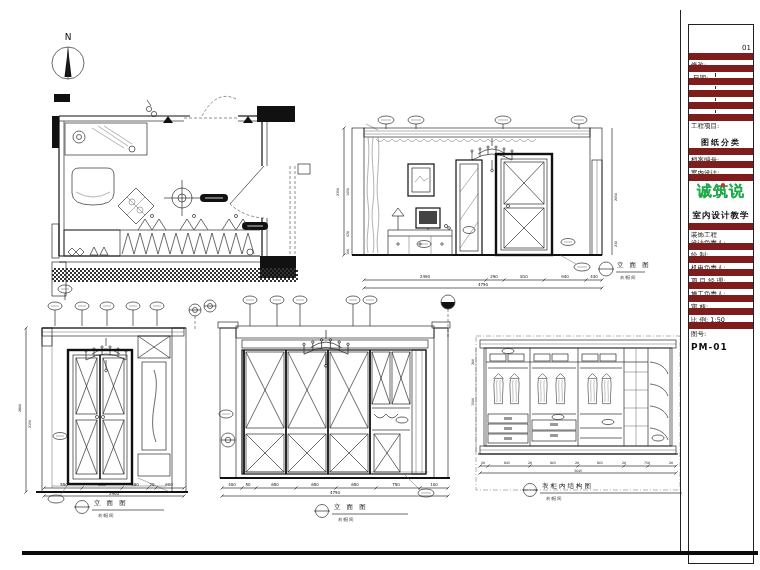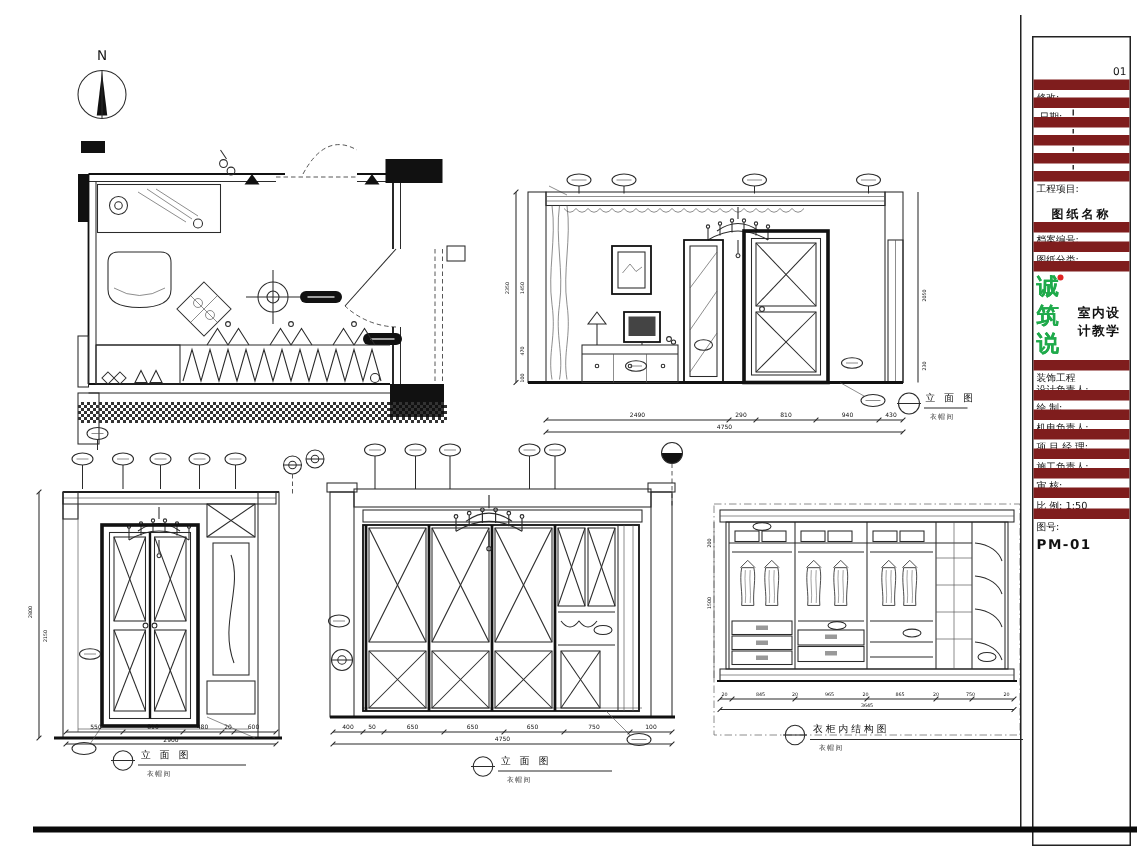--- a/index.html
+++ b/index.html
@@ -24,21 +24,21 @@
   .tb{position:absolute;left:688px;top:24px;width:66px;height:540px;border:1.4px solid #222;
       background:#fff;display:flex;flex-direction:column;box-sizing:border-box;font-size:6.5px;}
   .tb>div{border-top:7px solid #7f1d1d;padding:1px 2px;box-sizing:border-box;flex:0 0 auto;}
   .tb>div:first-child{border-top:none;}
   .cell01{height:28px;display:flex;align-items:flex-end;justify-content:flex-end;font-size:7px;}
   .r12{height:12px;} .r13{height:13px;}
   .split{display:flex;padding:0;}
   .split .l{width:24px;padding:1px 2px;box-sizing:border-box;}
   .split .r{flex:1;border-left:1px solid #333;}
   .proj{height:34px;} .proj .v{text-align:center;font-weight:bold;font-size:8px;margin-top:6px;letter-spacing:2px;}
-  .logoCell{flex:1 1 auto;display:flex;flex-direction:row;align-items:center;justify-content:flex-end;}
+  .logoCell{flex:1 1 auto;display:flex;flex-direction:column;align-items:center;justify-content:flex-end;}
   .logoTxt{color:#1faa4b;font-weight:bold;font-size:15px;letter-spacing:1px;position:relative;
            text-shadow:0 0 0 #1faa4b;}
   .logoDot{position:absolute;left:50%;top:1px;width:4px;height:4px;background:#e02424;border-radius:50%;}
   .logoSub{font-size:8.5px;font-weight:bold;margin-top:9px;letter-spacing:1px;}
   .staff2l{height:20px;line-height:1.25;}
   .remarks{height:84px;}
   .scaleRow{height:14px;}
   .nameCell{height:32px;} .nameCell .v{text-align:center;font-size:7.5px;letter-spacing:2px;margin-top:5px;}
   .noCell{height:28px;} .noCell .v{font-weight:bold;font-size:9px;letter-spacing:1px;margin-top:3px;}
 </style>
@@ -619,24 +619,24 @@
     <div class="r12 split">
         <span class="l"></span>
         <span class="r"></span>
       </div>
     <div class="r12 split">
         <span class="l"></span>
         <span class="r"></span>
       </div>
     <div class="proj">
       <div>工程项目:</div>
-      <div class="v">图纸名称</div>
+      <div class="v">图纸分类</div>
     </div>
     <div class="r13">档案编号:</div>
-    <div class="r13">图纸分类:</div>
+    <div class="r13">室内设计:</div>
     <div class="logoCell">
       <div class="logoTxt">
         <span>诚筑说</span>
         <span class="logoDot"></span>
       </div>
       <div class="logoSub">室内设计教学</div>
     </div>
     <div class="staff2l">
       <div>装饰工程</div>
       <div>设计负责人:</div>

